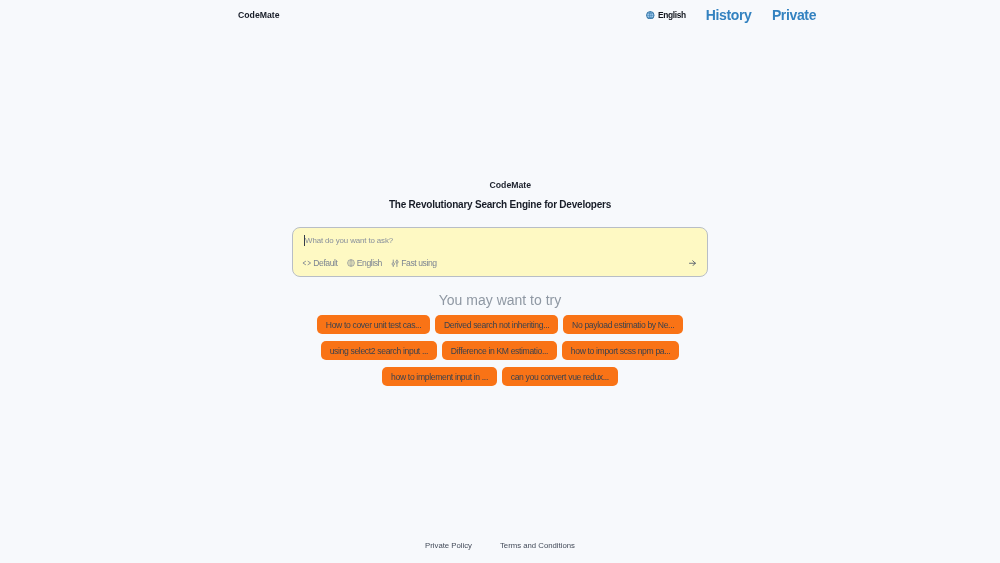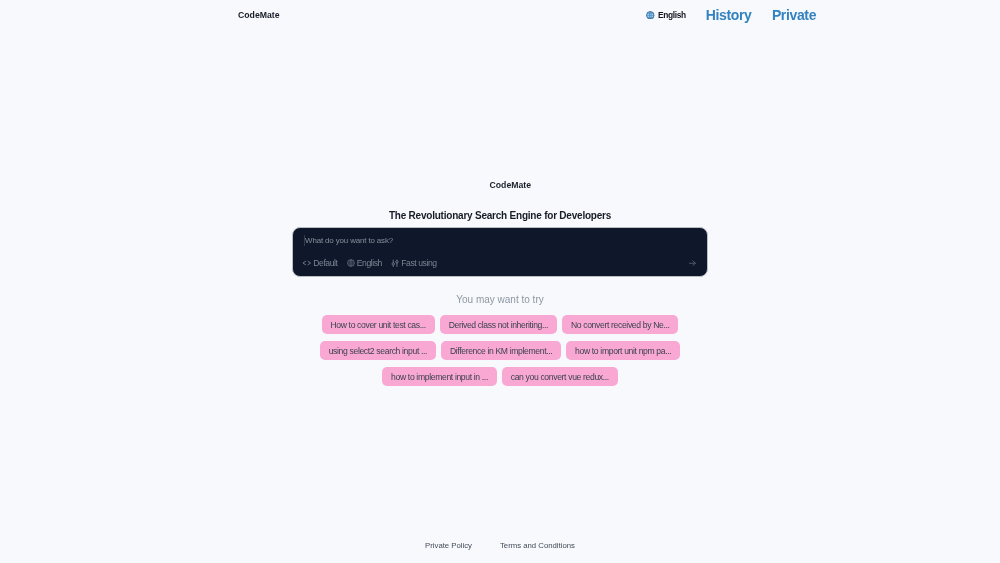--- a/index.html
+++ b/index.html
@@ -29,58 +29,58 @@
   .nav-link { font-size: 14px; font-weight: bold; color: #3382c0; letter-spacing: -0.35px; text-decoration: none; line-height: 8px; }
   .nav-history { margin-left: 19.8px; }
   .nav-newest { margin-left: 20.4px; }
 
   
   .hero-title {
     position: absolute; left: 489.5px; top: 181px;
     font-size: 8.7px; font-weight: bold; color: #1b202b; line-height: 8.7px;
   }
   .hero-sub {
-    position: absolute; left: 0; right: 0; top: 211px; text-align: center;
+    position: absolute; left: 0; right: 0; top: 200px; text-align: center;
     font-size: 10px; font-weight: bold; color: #171c27; letter-spacing: -0.22px;
     line-height: 10px;
   }
 
   
   .searchbox {
     position: absolute; left: 292px; top: 227.2px; width: 415.5px; height: 50px;
-    background: #0f172a; border: 1px solid #b8bec6; border-radius: 8px;
+    background: #fef9c3; border: 1px solid #b8bec6; border-radius: 8px;
   }
   .caret { position: absolute; left: 10.7px; top: 7.1px; width: 1px; height: 10.4px; background: #343c4a; }
   .search-input {
     position: absolute; left: 12.1px; top: 8.6px;
     font-size: 7.9px; color: #878f9c; letter-spacing: -0.12px; line-height: 8px;
     white-space: nowrap;
   }
   .tools { position: absolute; left: 8.8px; top: 30.4px; display: flex; align-items: flex-start; }
   .tool { display: flex; align-items: center; font-size: 8.6px; color: #7c8492;
           letter-spacing: -0.44px; line-height: 8px; }
   .tool .ti { display: block; margin-right: 1.8px; flex: none; }
   .tool + .tool { margin-left: 9.6px; }
   .tool:nth-child(3) { margin-left: 8.8px; }
   .submit { position: absolute; left: 396.4px; top: 31.5px; width: 7px; height: 6.5px; }
 
   
   .try-label {
     position: absolute; left: 0; right: 0; top: 296.1px; text-align: center;
-    font-size: 10px; color: #8f98a3; letter-spacing: 0px; line-height: 8px;
+    font-size: 14px; color: #8f98a3; letter-spacing: 0px; line-height: 8px;
   }
   .chips {
     position: absolute; left: 285px; top: 315.3px; width: 430px;
     display: flex; flex-wrap: wrap; justify-content: center;
     column-gap: 5.2px; row-gap: 7.5px;
   }
   .chip {
     height: 18.6px; display: flex; align-items: flex-start; justify-content: center;
     padding: 5.4px 8.8px 0;
-    background: #f9a8d4; border-radius: 5px;
+    background: #f97316; border-radius: 5px;
     font-size: 8.6px; color: #3b424e; letter-spacing: -0.35px;
     white-space: nowrap; line-height: 9.6px;
   }
 
   
   .footer {
     position: absolute; left: 0; right: 0; top: 542.3px;
     display: flex; justify-content: center; align-items: flex-start;
     font-size: 7.75px; color: #434b59; letter-spacing: 0px; line-height: 8px;
   }
@@ -138,25 +138,25 @@
       </div>
     </div>
     <svg class="submit" viewBox="0 0 14 13">
       <path d="M1 6.5h11.8M7.4 1.5l5.4 5-5.4 5" fill="none" stroke="#555d6b" stroke-width="1.8" stroke-linecap="round" stroke-linejoin="round"></path>
     </svg>
   </div>
 
   <div class="try-label">You may want to try</div>
   <div class="chips">
       <div class="chip">How to cover unit test cas...</div>
-      <div class="chip">Derived class not inheriting...</div>
-      <div class="chip">No convert received by Ne...</div>
+      <div class="chip">Derived search not inheriting...</div>
+      <div class="chip">No payload estimatio by Ne...</div>
       <div class="chip">using select2 search input ...</div>
-      <div class="chip">Difference in KM implement...</div>
-      <div class="chip">how to import unit npm pa...</div>
+      <div class="chip">Difference in KM estimatio...</div>
+      <div class="chip">how to import scss npm pa...</div>
       <div class="chip">how to implement input in ...</div>
       <div class="chip">can you convert vue redux...</div>
     </div>
 
   <div class="footer">
     <a class="f1">Private Policy</a>
     <a class="f2">Terms and Conditions</a>
   </div>
 </div>
 

